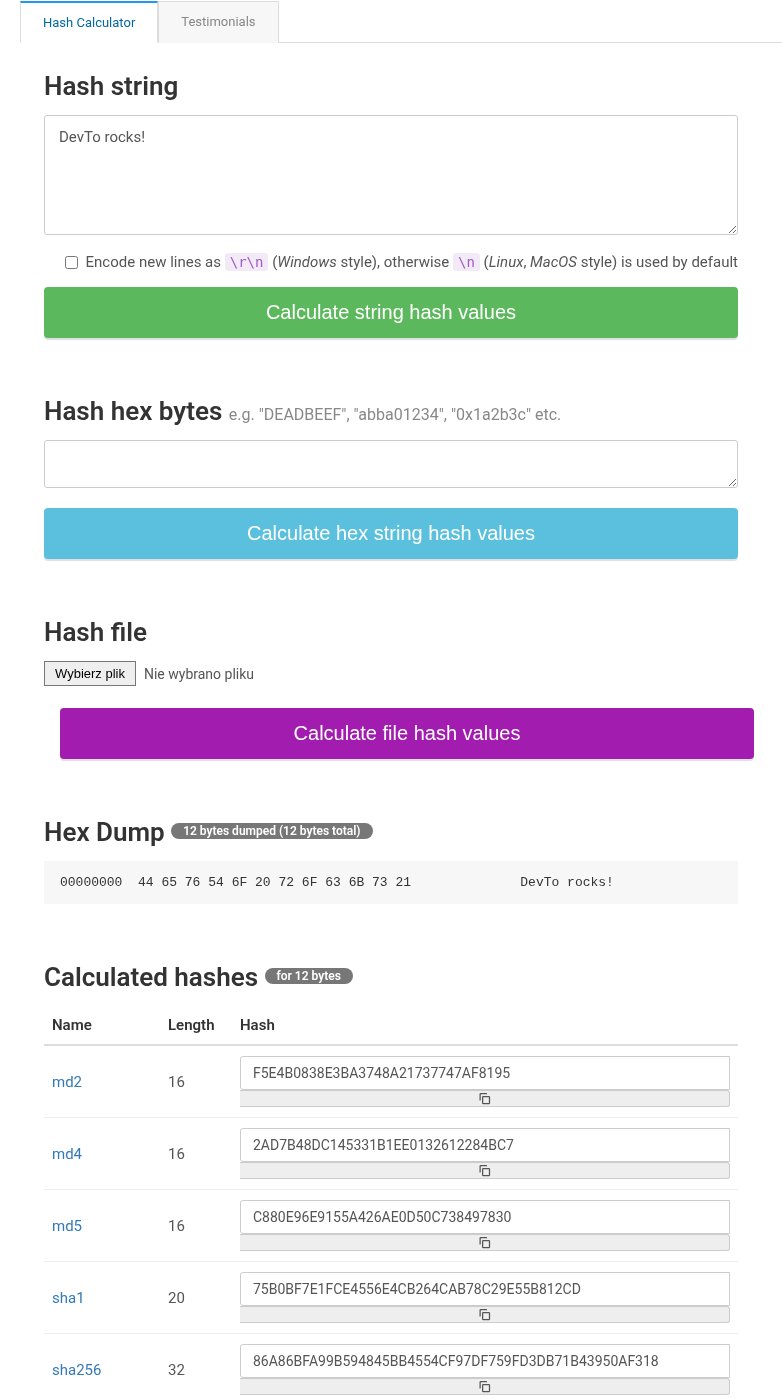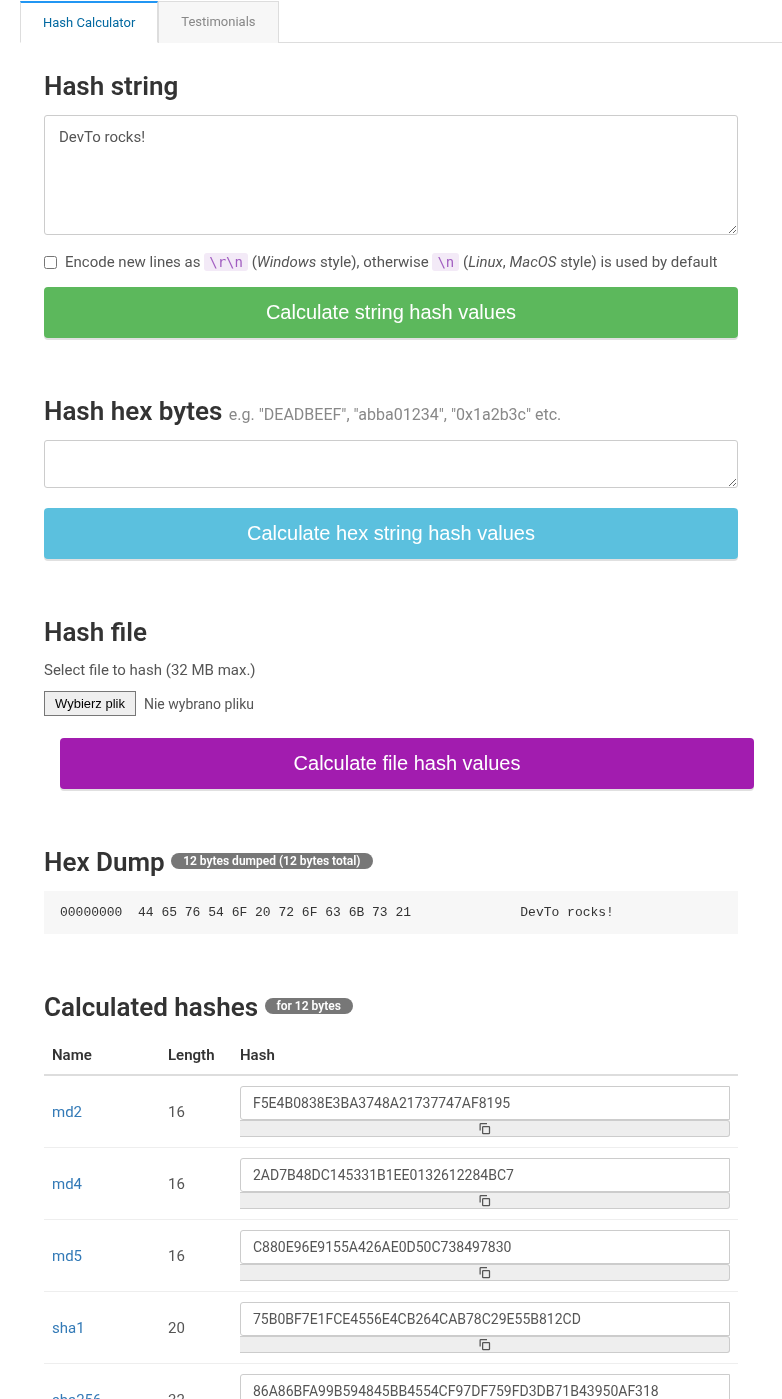--- a/index.html
+++ b/index.html
@@ -57,20 +57,21 @@
   }
   .ta-string { height: 120px; }
   .ta-hex { height: 48px; }
   .checkbox-row {
     margin-top: 14px;
     font-size: 15px;
     color: #555;
     display: flex;
     align-items: center;
     gap: 8px;
+    justify-content: flex-end;
   }
   .checkbox-row code {
     background: #f3eaf7;
     color: #a05cc0;
     padding: 1px 5px;
     border-radius: 3px;
     font-size: 14px;
   }
   .checkbox-row em { font-style: italic; }
   .btn {
@@ -220,21 +221,20 @@
     <span>Hash hex bytes</span>
     <span class="hint">e.g. "DEADBEEF", "abba01234", "0x1a2b3c" etc.</span>
   </h2>
   <textarea class="ta-hex" style=""></textarea>
   <button class="btn btn-cyan">Calculate hex string hash values</button>
 
   <div class="section-gap"></div>
 
   
   <h2>Hash file</h2>
-  <div class="file-hint">Select file to hash (32 MB max.)</div>
   <div class="file-picker">
     <button class="file-btn">Wybierz plik</button>
     <span class="file-status">Nie wybrano pliku</span>
   </div>
   <button class="btn btn-blue">Calculate file hash values</button>
 
   <div class="section-gap"></div>
 
   
   <h2>

